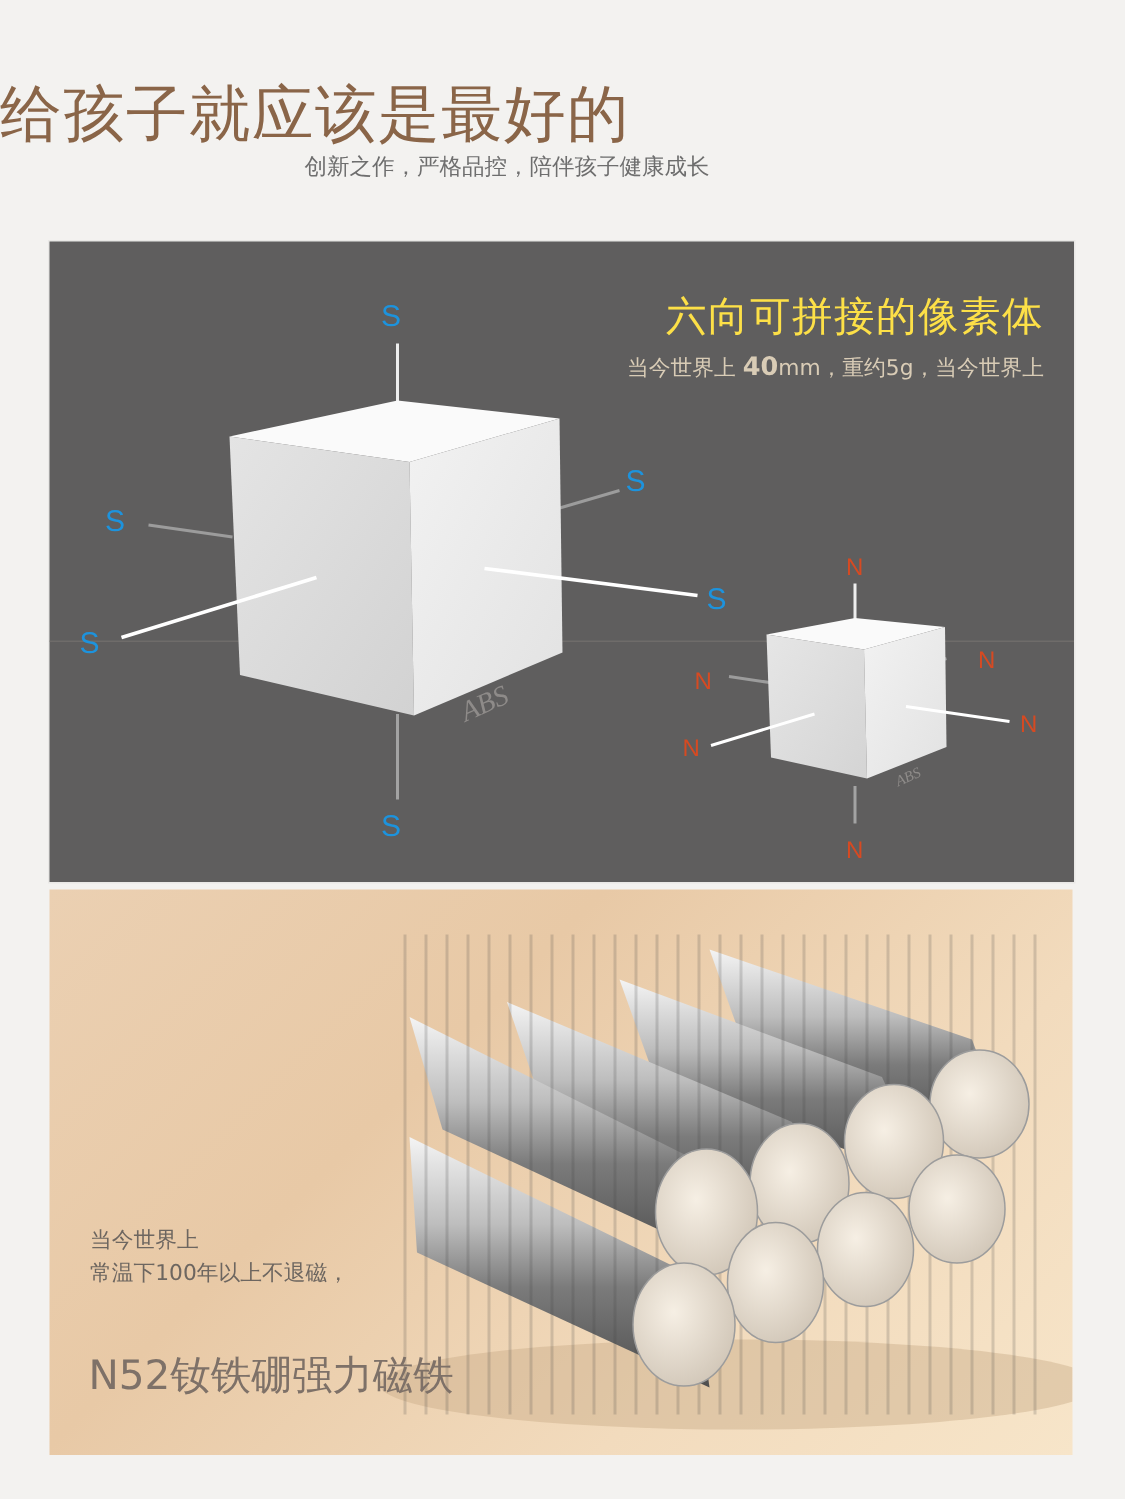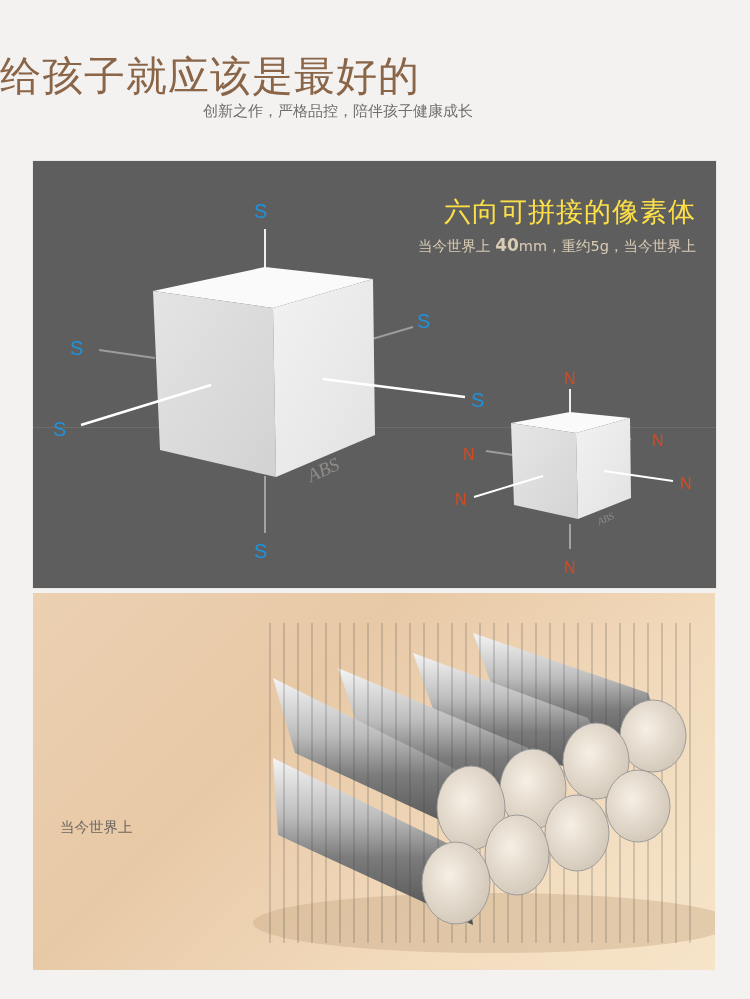--- a/index.html
+++ b/index.html
@@ -174,14 +174,16 @@
     <ellipse cx="438" cy="215" rx="34" ry="42" fill="url(#face)" stroke="#9c9c9c"></ellipse>
 
     <ellipse cx="605" cy="213" rx="32" ry="36" fill="url(#face)" stroke="#9c9c9c"></ellipse>
     <ellipse cx="544" cy="240" rx="32" ry="38" fill="url(#face)" stroke="#9c9c9c"></ellipse>
     <ellipse cx="484" cy="262" rx="32" ry="40" fill="url(#face)" stroke="#9c9c9c"></ellipse>
     <ellipse cx="423" cy="290" rx="34" ry="41" fill="url(#face)" stroke="#9c9c9c"></ellipse>
   </svg>
 
   <div class="photo-text">
     <div>当今世界上</div>
+    <div>常温下100年以上不退磁，</div>
   </div>
+  <div class="photo-title">N52钕铁硼强力磁铁</div>
 </div>
 
 </body></html>

